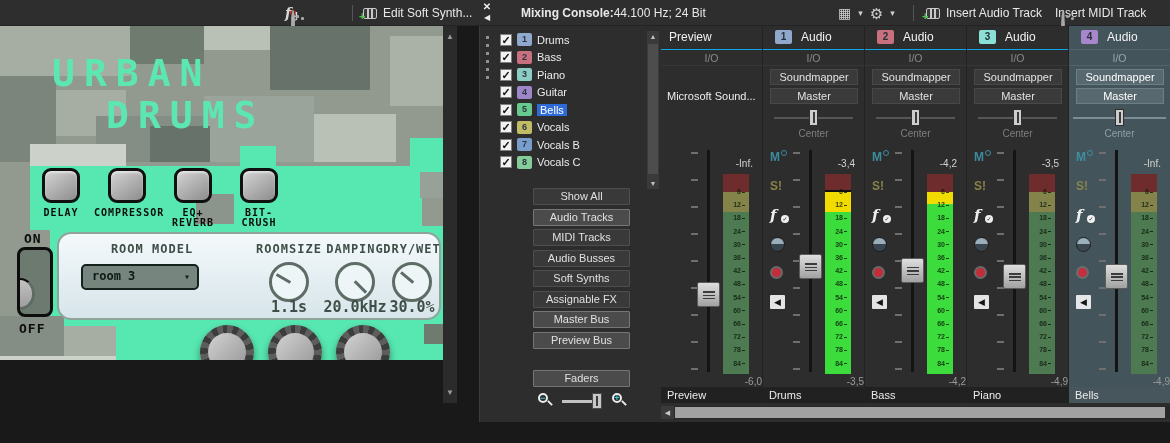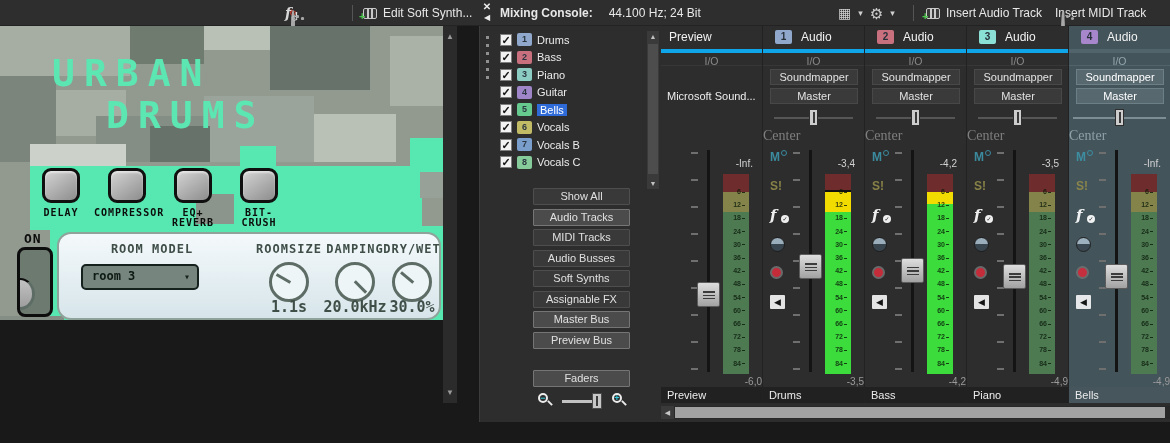--- a/index.html
+++ b/index.html
@@ -22,21 +22,21 @@
   .ico-kb{width:14px;height:11px;border:1.5px solid #c9c9c9;border-radius:2px;position:relative;background:#3a3a3a;}
   .ico-kb::after{content:"";position:absolute;left:3px;top:0;width:1.5px;height:100%;background:#c9c9c9;box-shadow:4px 0 0 #c9c9c9;}
   .ico-plus{position:absolute;left:-5px;bottom:-4px;color:#4cc94c;font-size:11px;font-weight:bold;line-height:1;}
   .ico-plus.teal{color:#3fd0a8;}
   .close-col{position:absolute;left:481px;top:2px;width:12px;display:flex;flex-direction:column;align-items:center;line-height:1;}
   .close-col .x{font-size:10px;font-weight:bold;color:#ececec;}
   .close-col .lt{font-size:8px;color:#ececec;margin-top:2px;}
   .bold{font-weight:bold;}
 
   
-  .plugin{position:absolute;left:0;top:26px;width:443px;height:294px;background:#929a90;overflow:hidden;}
+  .plugin{position:absolute;left:0;top:26px;width:443px;height:334px;background:#929a90;overflow:hidden;}
   .camo div{position:absolute;}
   .pixel{font-family:"DejaVu Sans Mono",monospace;font-weight:bold;}
   .ptitle{position:absolute;font-size:38px;letter-spacing:9px;color:#5CE6B2;line-height:1;}
   .fxrow{position:absolute;left:28px;top:142px;width:396px;display:flex;}
   .fxcol{width:66px;text-align:center;}
   .fxbtn{width:38px;height:35px;margin:0 auto;border:3px solid #101010;border-radius:9px;
          background:linear-gradient(145deg,#d4d4d4,#8d8d8d);box-shadow:inset 0 2px 2px rgba(255,255,255,.5);}
   .fxbtn.on{background:linear-gradient(145deg,#ff8af2,#dd30d4);}
   .fxlabel{margin-top:5px;font-size:10px;line-height:10px;letter-spacing:1px;color:#0c0c0c;}
   .sw-label{position:absolute;font-size:13px;color:#0d0d0d;letter-spacing:1px;}
@@ -87,31 +87,31 @@
   .zslider-handle::after{content:"";position:absolute;left:3px;top:2px;width:2px;height:10px;background:#3a3a3a;}
 
   
   .mixer{position:absolute;left:181px;top:0;width:510px;height:396px;}
   .channel{position:absolute;top:0;width:102px;height:377px;border-right:1px solid #222;}
   .channel.selected{background:#43545b;}
   .ch-header{position:absolute;left:0;top:3px;width:100%;height:18px;}
   .badge{position:absolute;left:12px;top:1px;width:17px;height:14px;border-radius:2px;font-size:10px;font-weight:bold;color:#273039;text-align:center;line-height:14px;}
   .ch-title{position:absolute;left:38px;top:1px;font-size:12px;color:#f2f2f2;}
   .ch-title.pv{left:8px;}
-  .ch-io{position:absolute;left:0;top:23px;width:100%;height:17px;text-align:center;color:#8a8a8a;font-size:10.5px;line-height:17px;border-top:4px solid #0ea5e9;border-bottom:1px solid #373737;}
+  .ch-io{position:absolute;left:0;top:23px;width:100%;height:17px;text-align:center;color:#8a8a8a;font-size:10.5px;line-height:17px;border-top:1px solid #0ea5e9;border-bottom:1px solid #373737;}
   .selected .ch-io{color:#95a7ae;border-color:#52646b;}
   .ch-btn{position:absolute;left:7px;width:88px;height:16px;background:#3a3a3a;border:1px solid #484848;text-align:center;line-height:14px;color:#e2e2e2;}
   .selected .ch-btn{background:#57686f;border-color:#6d7f86;color:#fff;}
   .ch-out-text{position:absolute;left:6px;top:62px;width:92px;height:16px;color:#ececec;line-height:16px;white-space:nowrap;overflow:hidden;}
   .pan{position:absolute;left:0;top:82px;width:100%;height:34px;}
   .pan-line{position:absolute;left:11px;right:11px;top:9px;height:2px;background:#565656;}
   .selected .pan-line{left:4px;right:4px;background:#7d8d94;}
   .pan-handle{position:absolute;left:46px;top:1px;width:9px;height:17px;background:#cdcdcd;border:1px solid #2e2e2e;}
   .pan-handle::after{content:"";position:absolute;left:3px;top:2px;width:2px;height:11px;background:#3a3a3a;}
-  .pan-label{position:absolute;left:0;top:20px;width:100%;font-size:14px;color:#7f7f7f;font-family:Liberation Serif, serif;}
+  .pan-label{position:absolute;left:0;top:20px;width:100%;text-align:center;font-size:10px;color:#7f7f7f;}
   .selected .pan-label{color:#8fa0a7;}
   .strip{position:absolute;left:0;top:120px;width:100%;height:228px;}
   .ic{position:absolute;left:7px;width:17px;height:16px;opacity:.92;}
   .ic-mute{color:#3d93a8;font-size:12px;font-weight:bold;}
   .ic-mute::after{content:"";position:absolute;right:0;top:0;width:4px;height:4px;border:1.5px solid #3d93a8;border-radius:50%;}
   .ic-solo{color:#8f894a;font-size:12px;font-weight:bold;}
   .ic-fx{color:#fff;font:italic bold 15px "DejaVu Serif",serif;}
   .ic-fx i{position:absolute;right:-2px;bottom:-1px;width:8px;height:8px;background:#fff;border-radius:50%;color:#111;font:normal 6px "Liberation Sans",sans-serif;line-height:8px;text-align:center;font-style:normal;}
   .ic-aux{width:15px;height:15px;border-radius:50%;background:linear-gradient(#a4b8c6 0 48%,#3b4851 48% 100%);border:1px solid #1d1d1d;}
   .ic-rec{width:13px;height:13px;border-radius:50%;background:#d22c3c;border:2px solid #6f6f6f;}
@@ -159,21 +159,21 @@
     <div class="tb-item" style="left:363px">
       <span class="ico-kb">
           <span class="ico-plus">+</span>
         </span>
       <span>Edit Soft Synth...</span>
     </div>
     <div class="close-col">
       <span class="x">✕</span>
       <span class="lt">◀</span>
     </div>
-    <div class="tb-item" style="left:500px;gap:16px">
+    <div class="tb-item" style="left:521px;gap:0">
       <span class="bold">Mixing Console:</span>
         <span> 44.100 Hz; 24 Bit</span>
     </div>
     <div class="tb-item" style="left:838px;gap:7px">
       <span class="tb-glyph">▦</span>
       <span class="tb-caret">▾</span>
       <span class="tb-glyph" style="font-size:15px">⚙</span>
       <span class="tb-caret">▾</span>
     </div>
     <div class="tb-sep" style="left:913px"></div>

